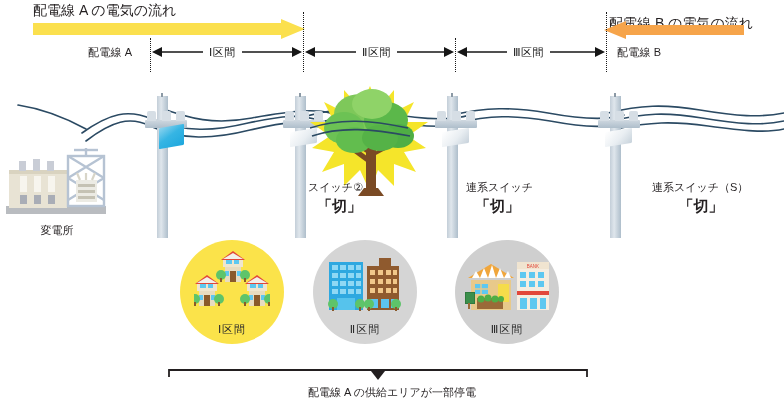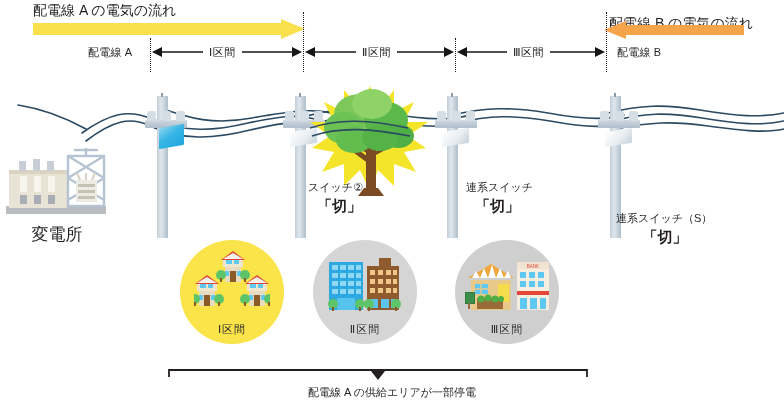--- a/index.html
+++ b/index.html
@@ -87,21 +87,21 @@
   }
 
   .sw-name { font-size: 11px; color: #231f20; white-space: nowrap; }
   .sw-state {
     font-size: 15px; font-weight: bold; color: #231f20;
     white-space: nowrap; letter-spacing: 0px;
   }
   .sw-state.on { color: #27b0e6; }
 
   .caption { font-size: 11px; color: #231f20; white-space: nowrap; }
-  .substation-label { font-size: 17px; color: #231f20; font-family: Liberation Serif, serif; }
+  .substation-label { font-size: 11px; color: #231f20; font-family: Liberation Serif, serif; }
 </style>
 </head>
 <body>
 
 <div id="stage">
 
   <div class="abs flow-title" style="left:33px; top:2px;">配電線 A の電気の流れ</div>
 
   <svg class="abs arrow-yellow" viewBox="0 0 272 20" preserveAspectRatio="none">
     <polygon points="0,4 248,4 248,0 272,10 248,20 248,16 0,16" fill="#fbe04e"></polygon>
@@ -270,21 +270,21 @@
   <div class="abs" style="left:308px; top:180px;">
     <div class="sw-name">スイッチ②</div>
     <div class="sw-state" style="margin-top:2px; margin-left:9px;">「切」</div>
   </div>
 
   <div class="abs" style="left:466px; top:180px;">
     <div class="sw-name">連系スイッチ</div>
     <div class="sw-state" style="margin-top:2px; margin-left:9px;">「切」</div>
   </div>
 
-  <div class="abs" style="left:616px; top:180px;margin-top:31px;">
+  <div class="abs" style="left:652px; top:180px;">
     <div class="sw-name">連系スイッチ（S）</div>
     <div class="sw-state" style="margin-top:2px; text-align:center; width:98px;">「切」</div>
   </div>
 
   <div class="abs zone-circle" style="left:180px; top:240px; background:#fbe34a;">
     <svg class="abs" style="left:14px; top:10px;" width="76" height="62">
 
       <g>
         <rect x="31" y="16" width="16" height="16" fill="#e8dcc0"></rect>
         <rect x="29" y="8" width="20" height="9" fill="#efe6cf"></rect>

